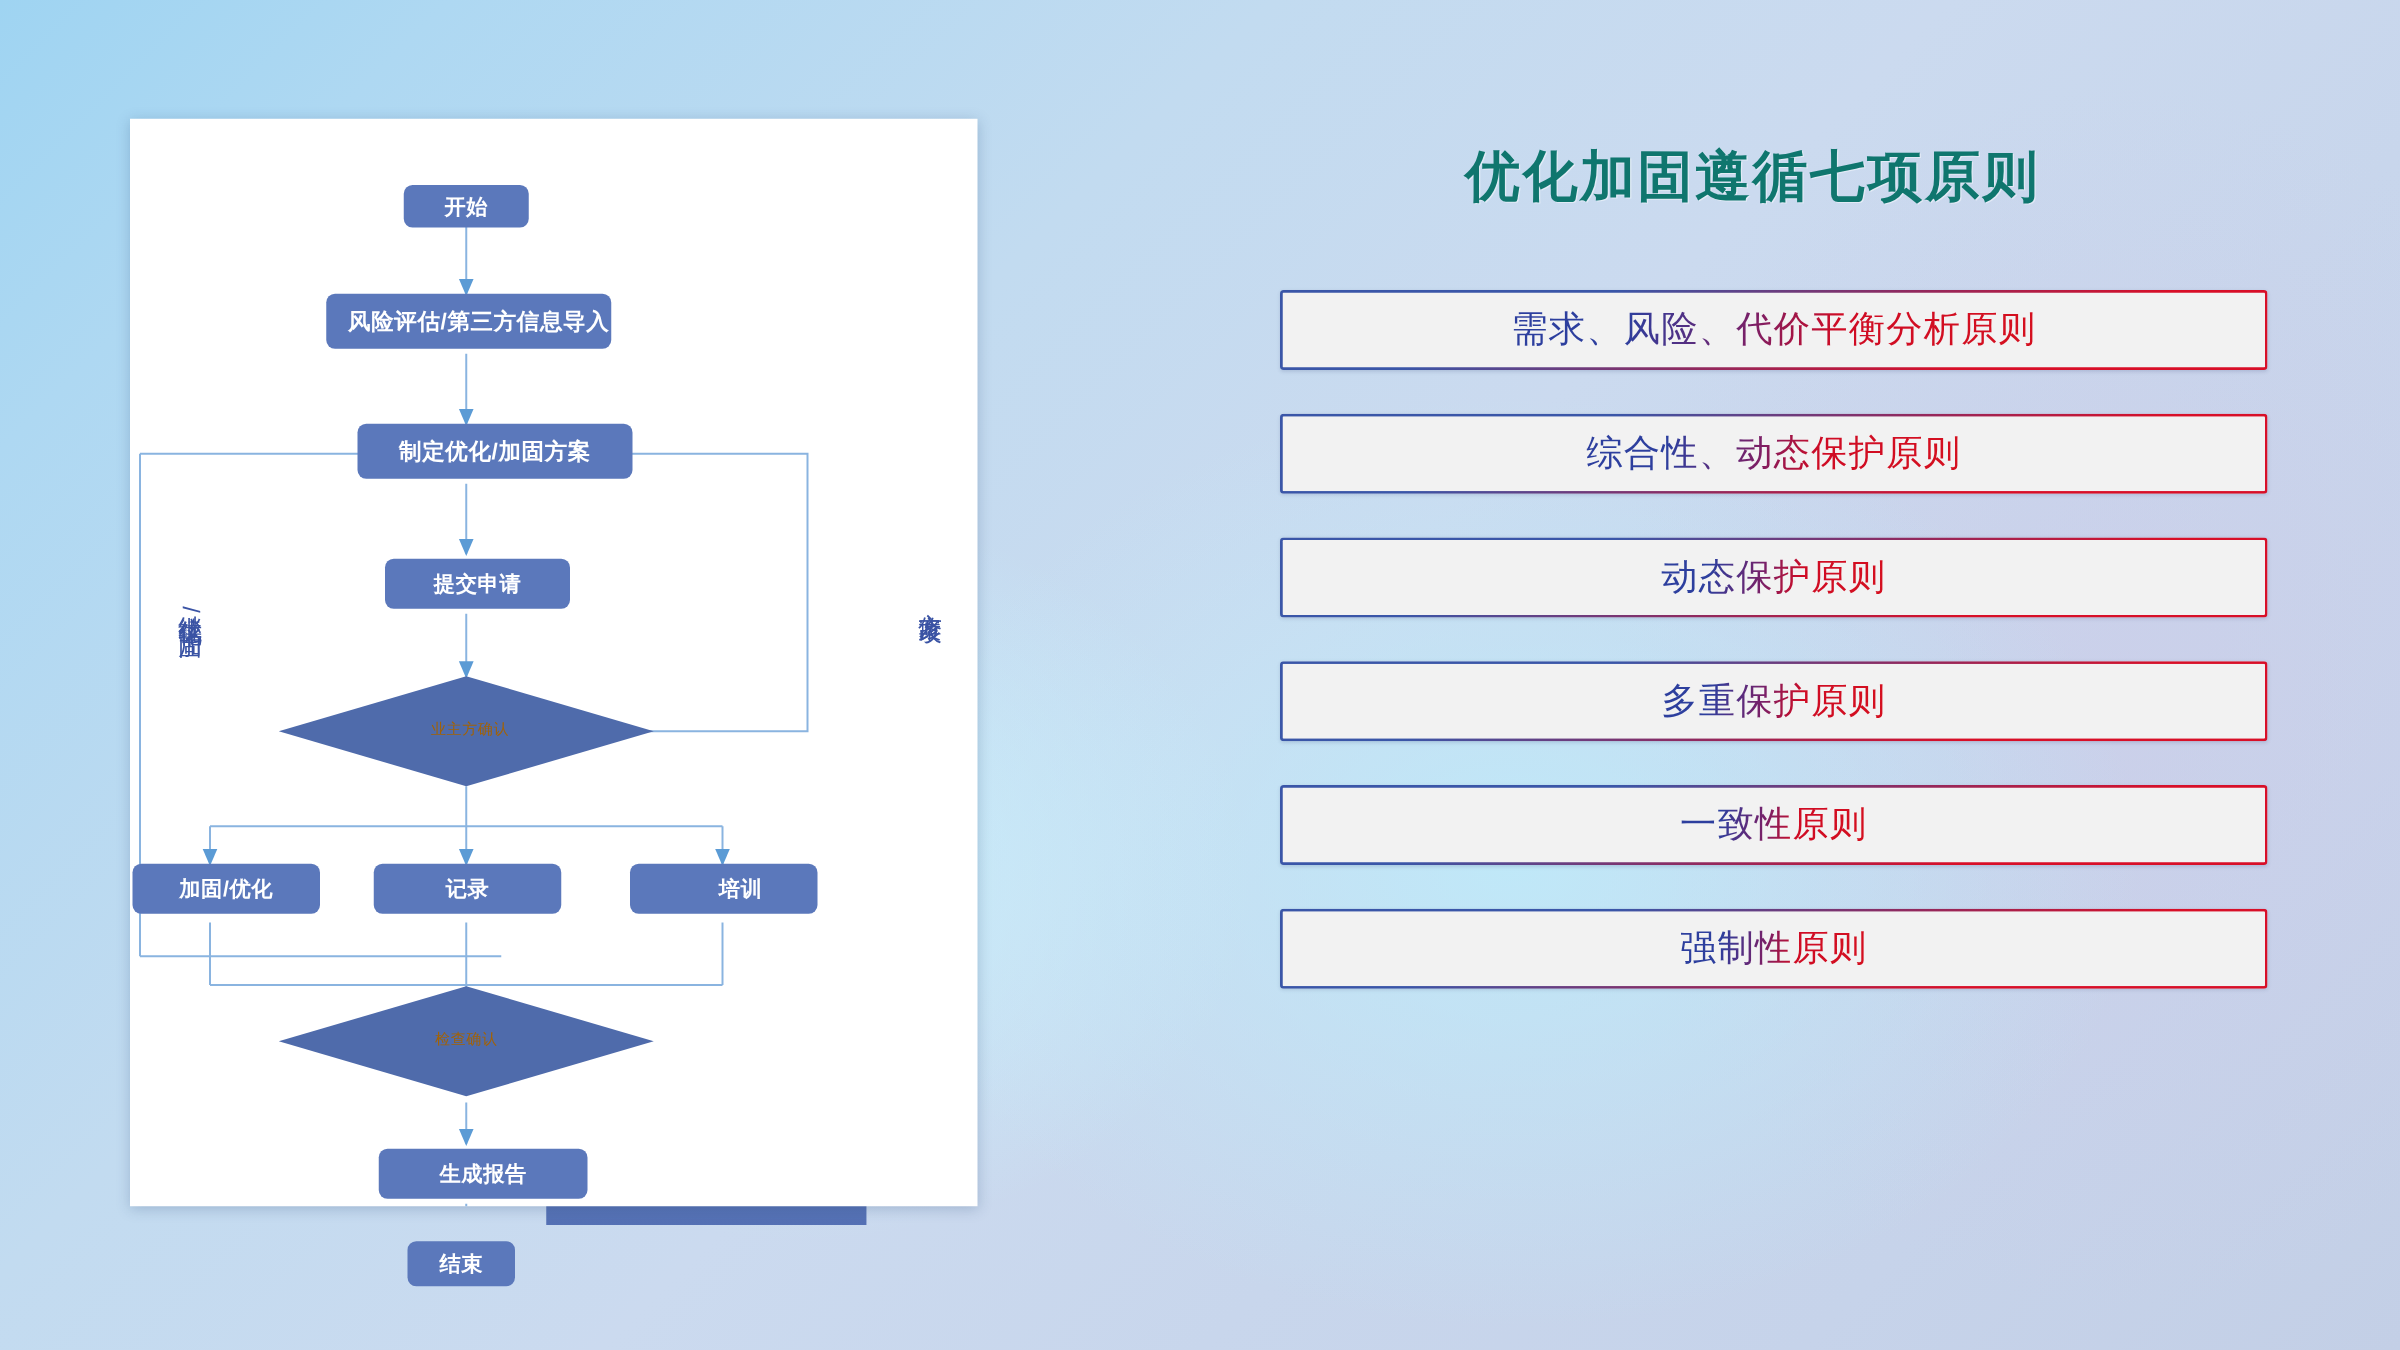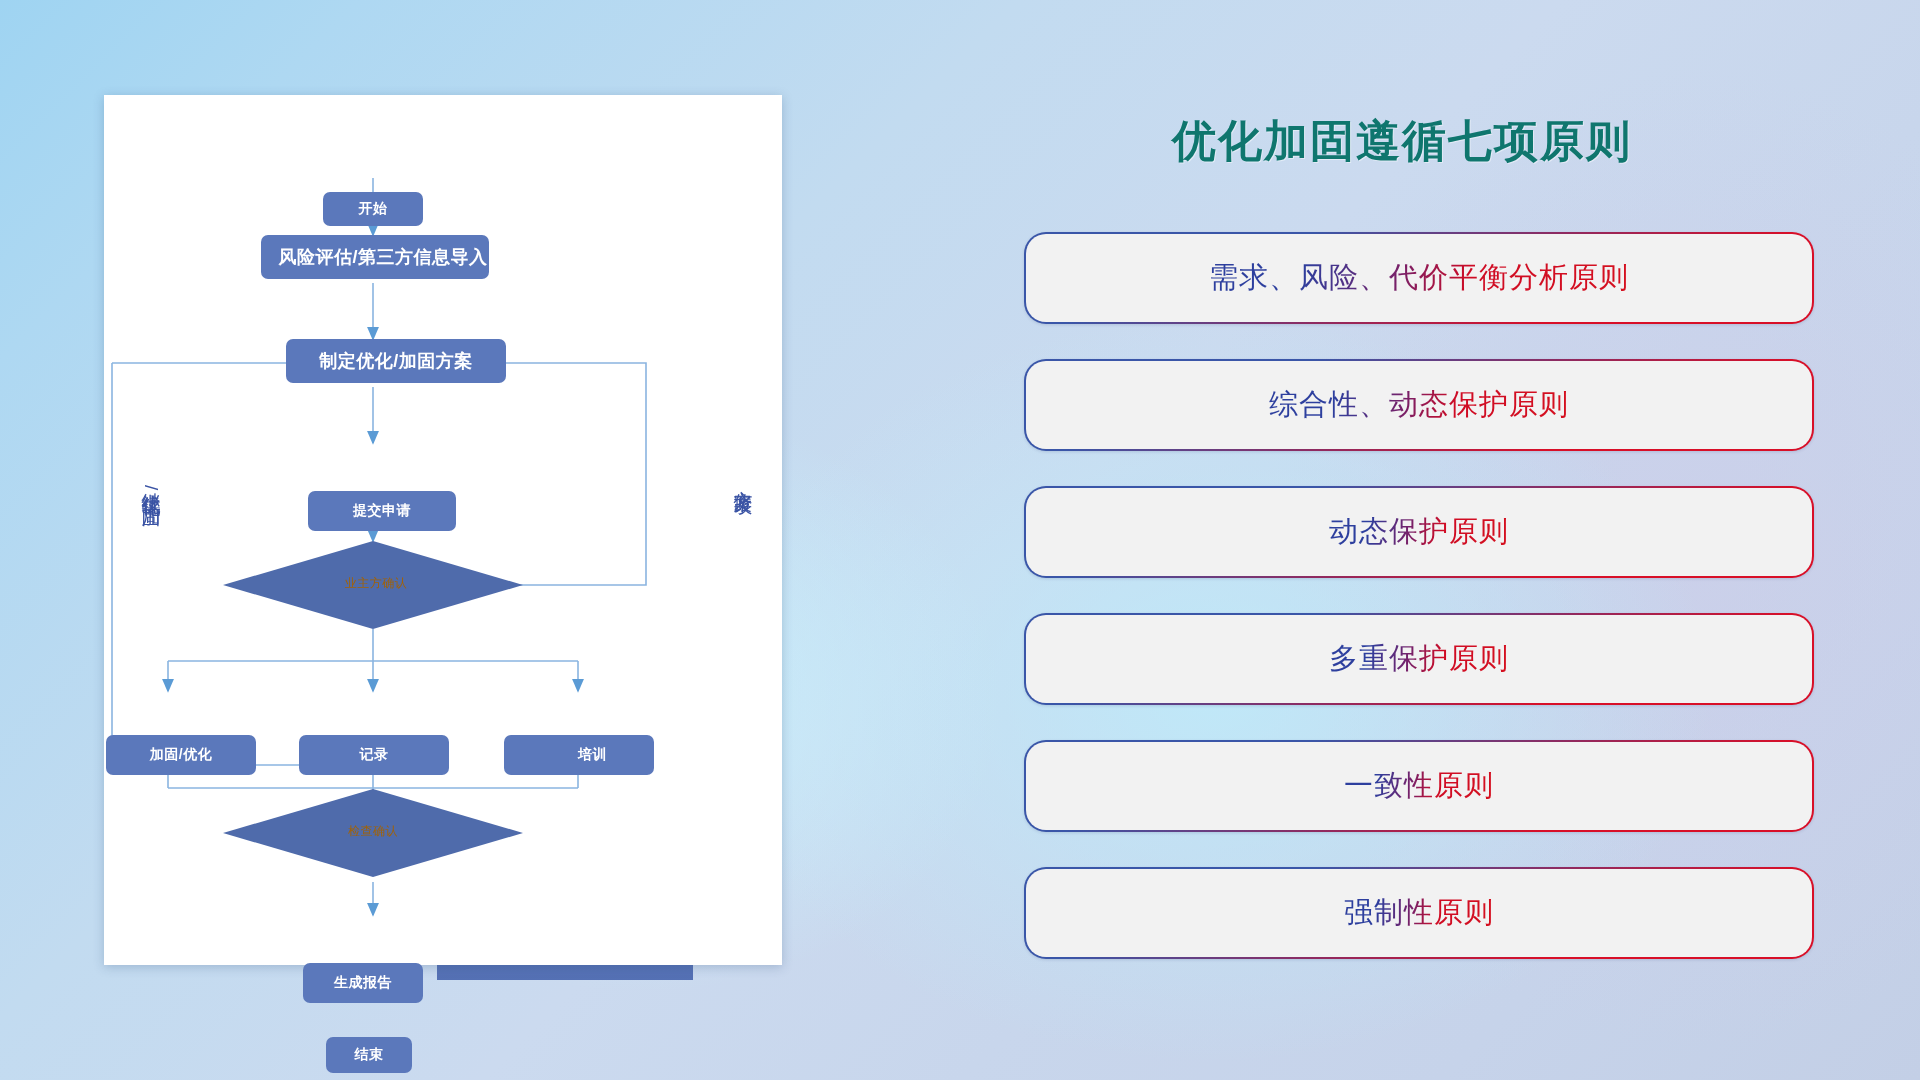--- a/index.html
+++ b/index.html
@@ -34,21 +34,21 @@
   .node{
     position:absolute;
     display:flex; align-items:center; justify-content:center;
     background:#5b78bb;
     color:#ffffff;
     font-weight:bold;
     border-radius:7px;
     white-space:nowrap;
     letter-spacing:0.5px;
   }
-  .node.sm{ font-size:14px;margin-top:44px; }
+  .node.sm{ font-size:17px; }
   .node.md{ font-size:18px; }
 
   .diamond-label{
     position:absolute;
     color:#a16207;
     font-weight:normal;
     font-size:12px;
     white-space:nowrap;
     letter-spacing:0.5px;
   }
@@ -71,23 +71,23 @@
     color:#0f766e;
     letter-spacing:2px;
     text-shadow:1px 1px 0 rgba(255,255,255,0.45);
   }
 
   .principles{
     position:absolute; left:1024px; top:232px; width:790px;
   }
   .principle{
     position:relative;
-    height:92px;
+    height:64px;
     margin-bottom:35px;
-    border-radius:22px;
+    border-radius:3px;
     background:#f2f2f2;
     display:flex; align-items:center; justify-content:center;
     border:2px solid transparent;
     background-image:
       linear-gradient(#f2f2f2,#f2f2f2),
       linear-gradient(160deg,#3a56a8 0%,#3a56a8 28%,#8f2a60 52%,#d80f28 74%,#d80f28 100%);
     background-origin:border-box;
     background-clip:padding-box,border-box;
     box-shadow:0 1px 3px rgba(60,80,130,0.18);
   }
@@ -163,21 +163,21 @@
   <div class="diamond-label" style="left:202px;top:480px;width:140px;text-align:center;">业主方确认</div>
 
   <div class="node sm" style="left:2px;top:596px;width:150px;height:40px;">加固/优化</div>
 
   <div class="node sm" style="left:195px;top:596px;width:150px;height:40px;">记录</div>
 
   <div class="node sm" style="left:400px;top:596px;width:150px;height:40px;padding-left:27px;">培训</div>
 
   <div class="diamond-label" style="left:204px;top:728px;width:130px;text-align:center;">检查确认</div>
 
-  <div class="node sm" style="left:199px;top:824px;width:120px;height:40px;">生成报告</div>
+  <div class="node sm" style="left:199px;top:824px;width:167px;height:40px;">生成报告</div>
 
   <div class="node sm" style="left:222px;top:898px;width:86px;height:36px;">结束</div>
 
   <div class="vlabel" style="left:38px;top:382px;">继续优化/加固</div>
 
   <div class="vlabel" style="left:630px;top:380px;">方案修改</div>
 </div>
 
 <div class="right-title">优化加固遵循七项原则</div>
 

